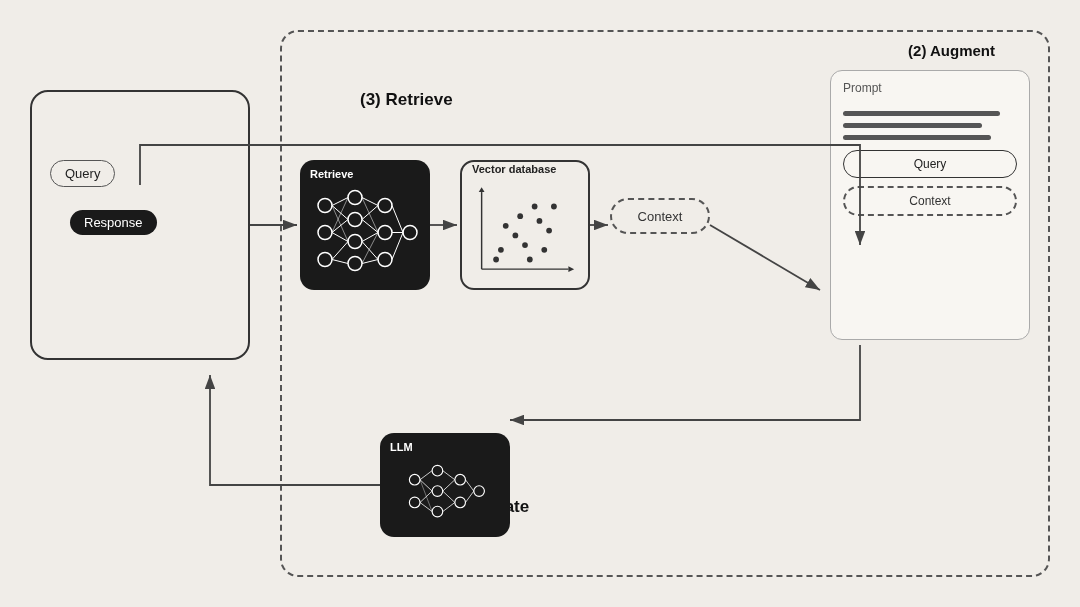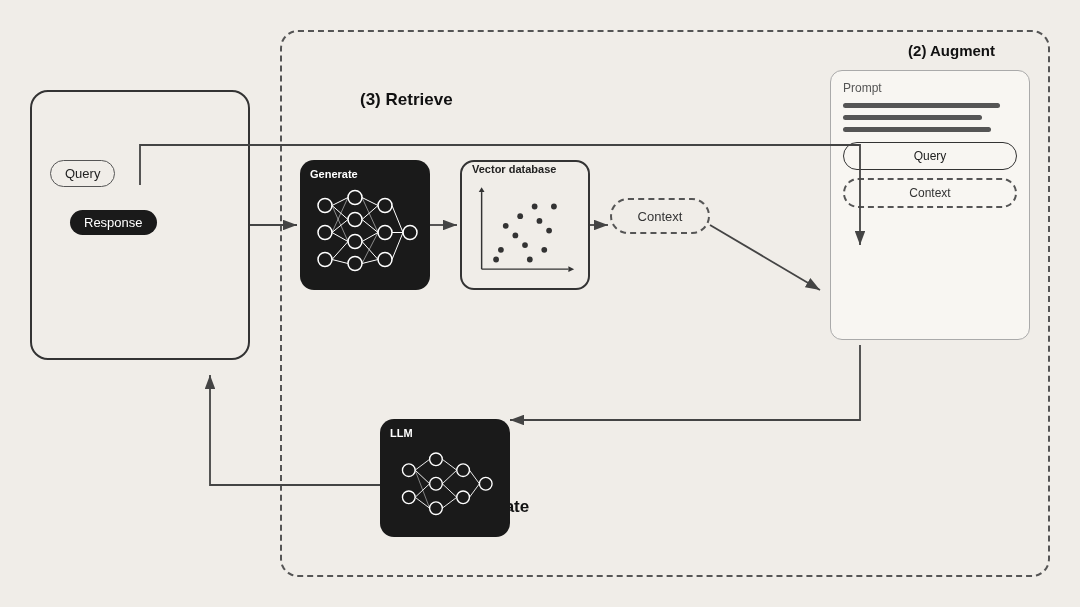--- a/index.html
+++ b/index.html
@@ -149,21 +149,21 @@
       font-weight: 600;
       margin-bottom: 4px;
     }
 
     
     .llm-box {
       position: absolute;
       left: 350px;
       bottom: 40px;
       width: 130px;
-      height: 118px;
+      height: 104px;
       background: #1a1a1a;
       border-radius: 14px;
       display: flex;
       flex-direction: column;
       align-items: flex-start;
       justify-content: flex-start;
       padding: 8px 10px;
     }
 
     .llm-box .box-label {
@@ -199,21 +199,21 @@
       height: 270px;
       background: #f8f6f2;
       border: 1.5px solid #aaa;
       border-radius: 12px;
       padding: 10px 12px;
     }
 
     .prompt-card .prompt-label {
       font-size: 12px;
       color: #555;
-      margin-bottom: 8px;
+      margin-bottom: 16px;
     }
 
     
     .prompt-line {
       height: 5px;
       background: #555;
       border-radius: 3px;
       margin-bottom: 7px;
     }
 
@@ -273,21 +273,21 @@
 
   <div class="outer-dashed"></div>
 
   <div class="augment-label">(2) Augment</div>
 
   <div class="retrieve-label">(3) Retrieve</div>
 
   <div class="generate-label">(3) Generate</div>
 
   <div class="embedding-box">
-    <span class="box-label">Generate</span>
+    <span class="box-label">Retrieve</span>
     <svg class="neural-svg" viewBox="0 0 110 95">
 
       <circle cx="15" cy="20" r="7" fill="none" stroke="white" stroke-width="1.5"></circle>
       <circle cx="15" cy="47" r="7" fill="none" stroke="white" stroke-width="1.5"></circle>
       <circle cx="15" cy="74" r="7" fill="none" stroke="white" stroke-width="1.5"></circle>
 
       <circle cx="45" cy="12" r="7" fill="none" stroke="white" stroke-width="1.5"></circle>
       <circle cx="45" cy="34" r="7" fill="none" stroke="white" stroke-width="1.5"></circle>
       <circle cx="45" cy="56" r="7" fill="none" stroke="white" stroke-width="1.5"></circle>
       <circle cx="45" cy="78" r="7" fill="none" stroke="white" stroke-width="1.5"></circle>

